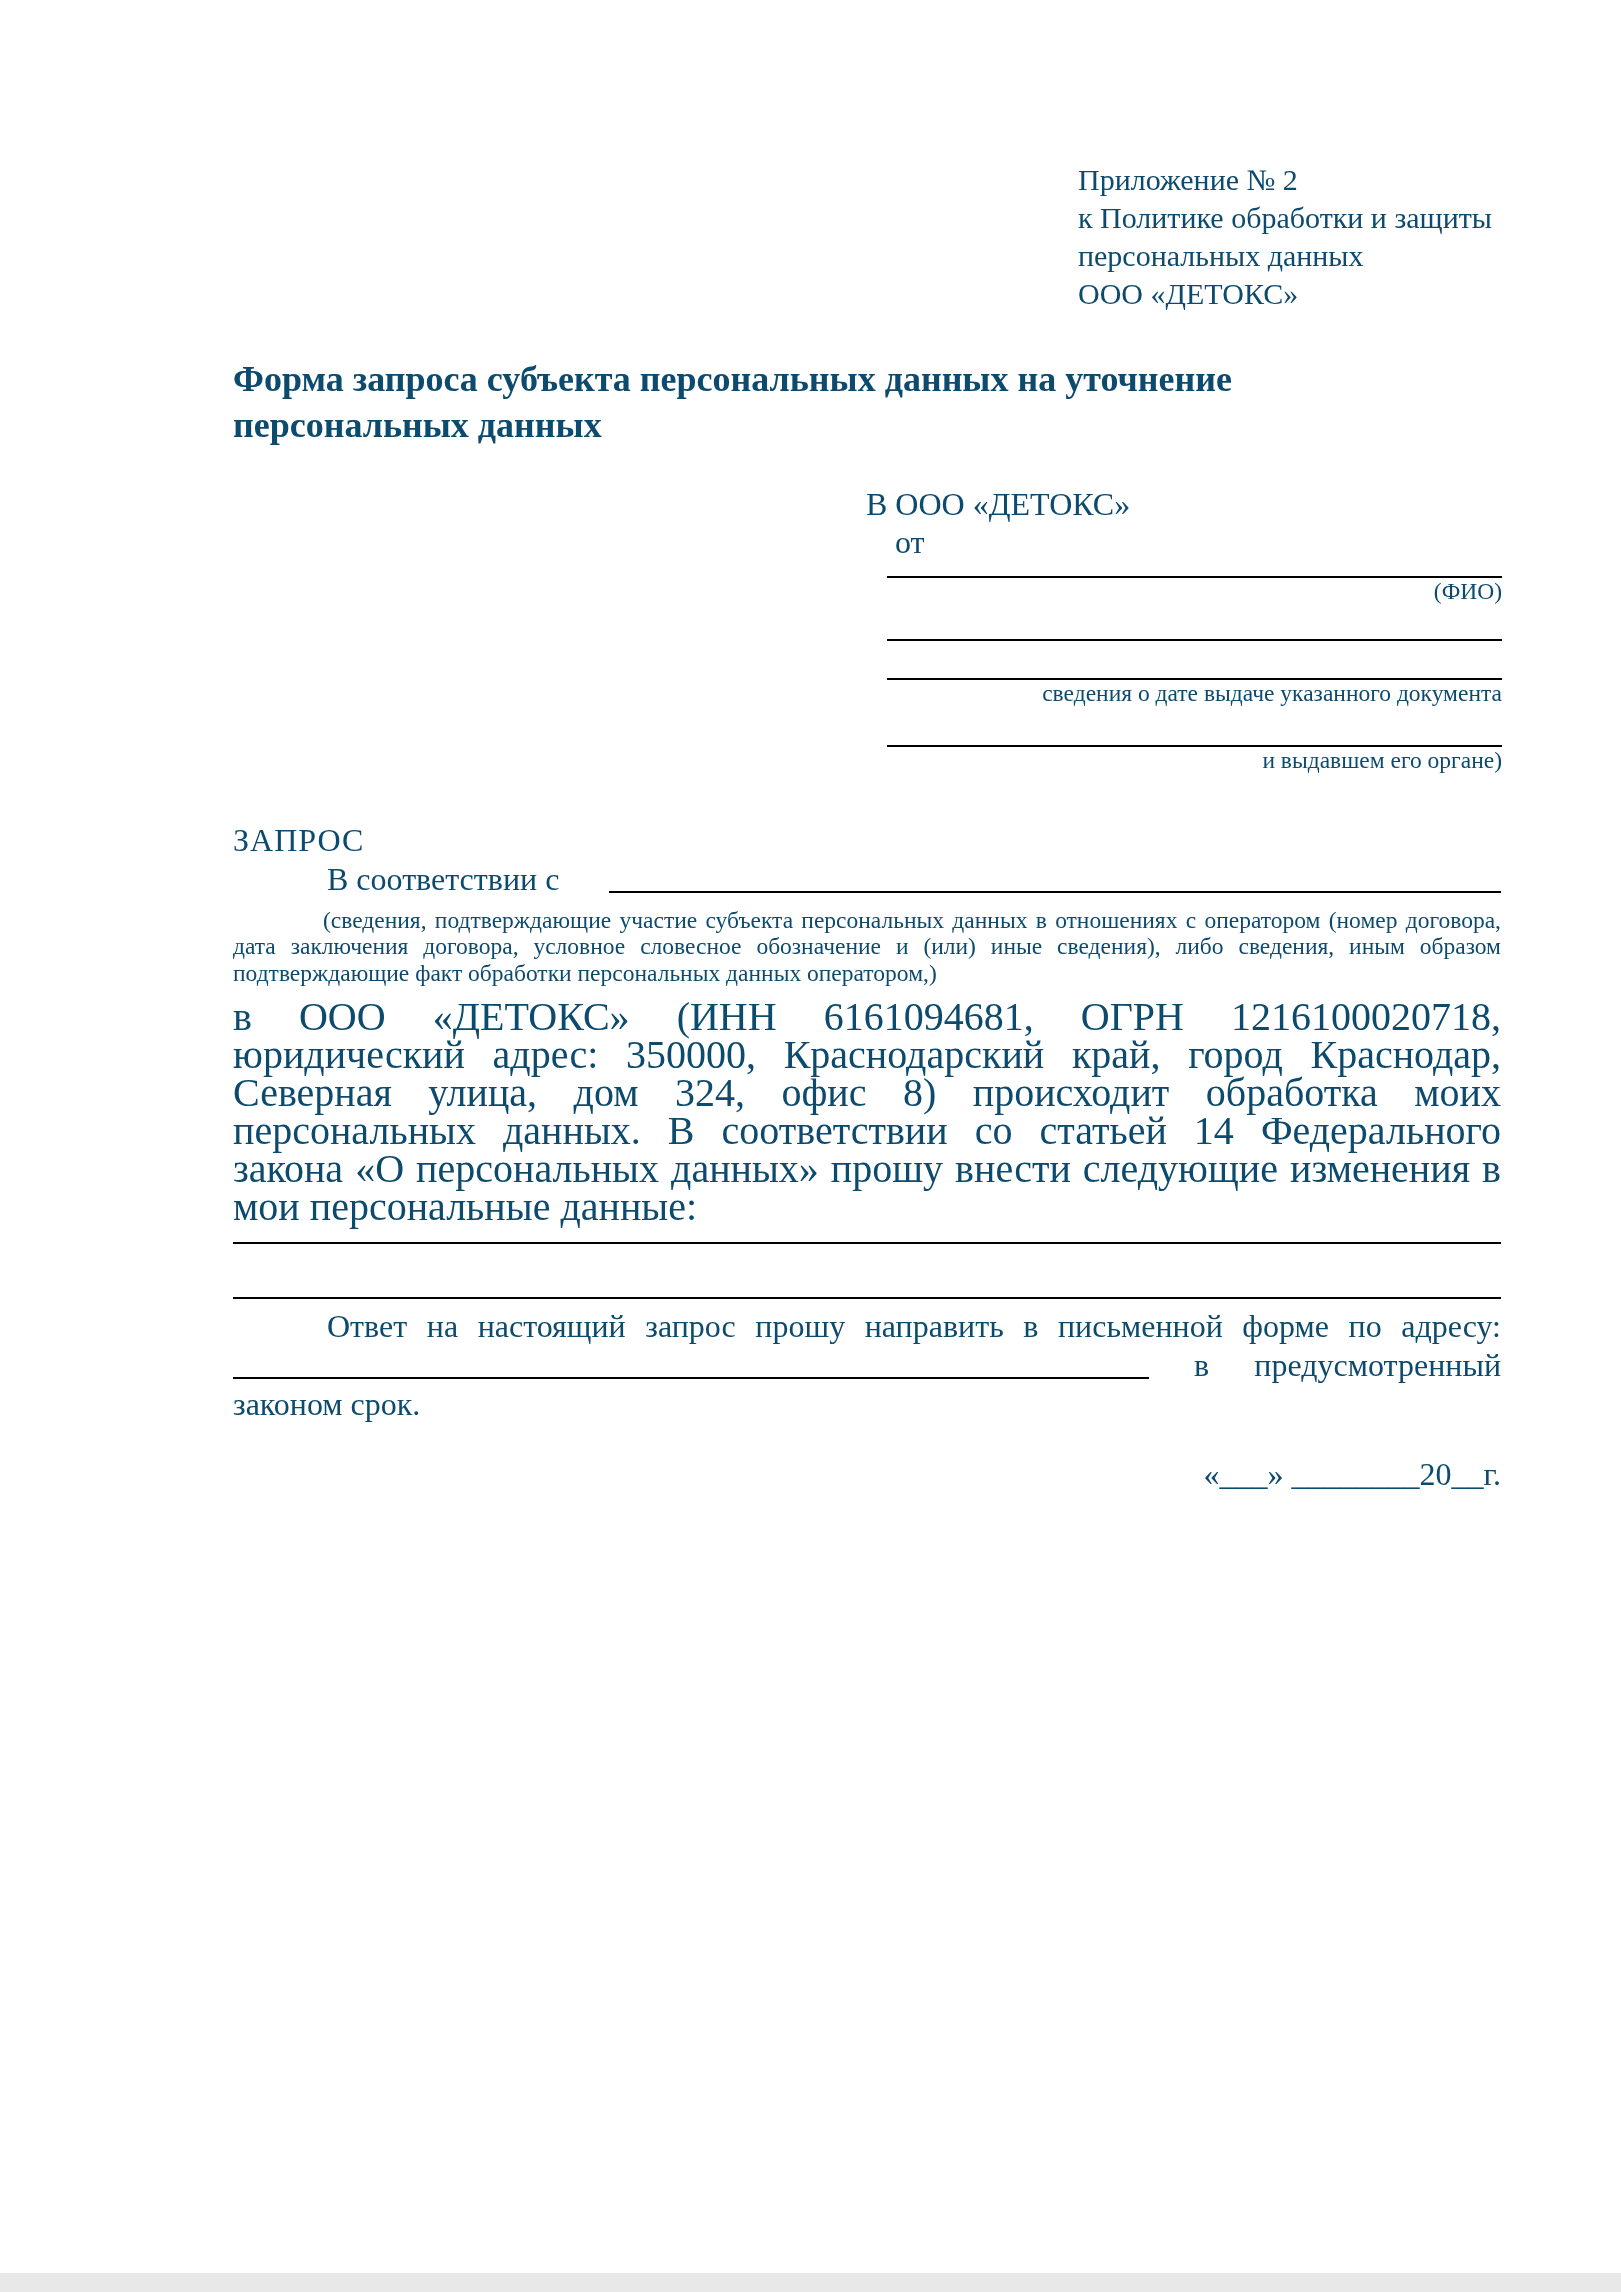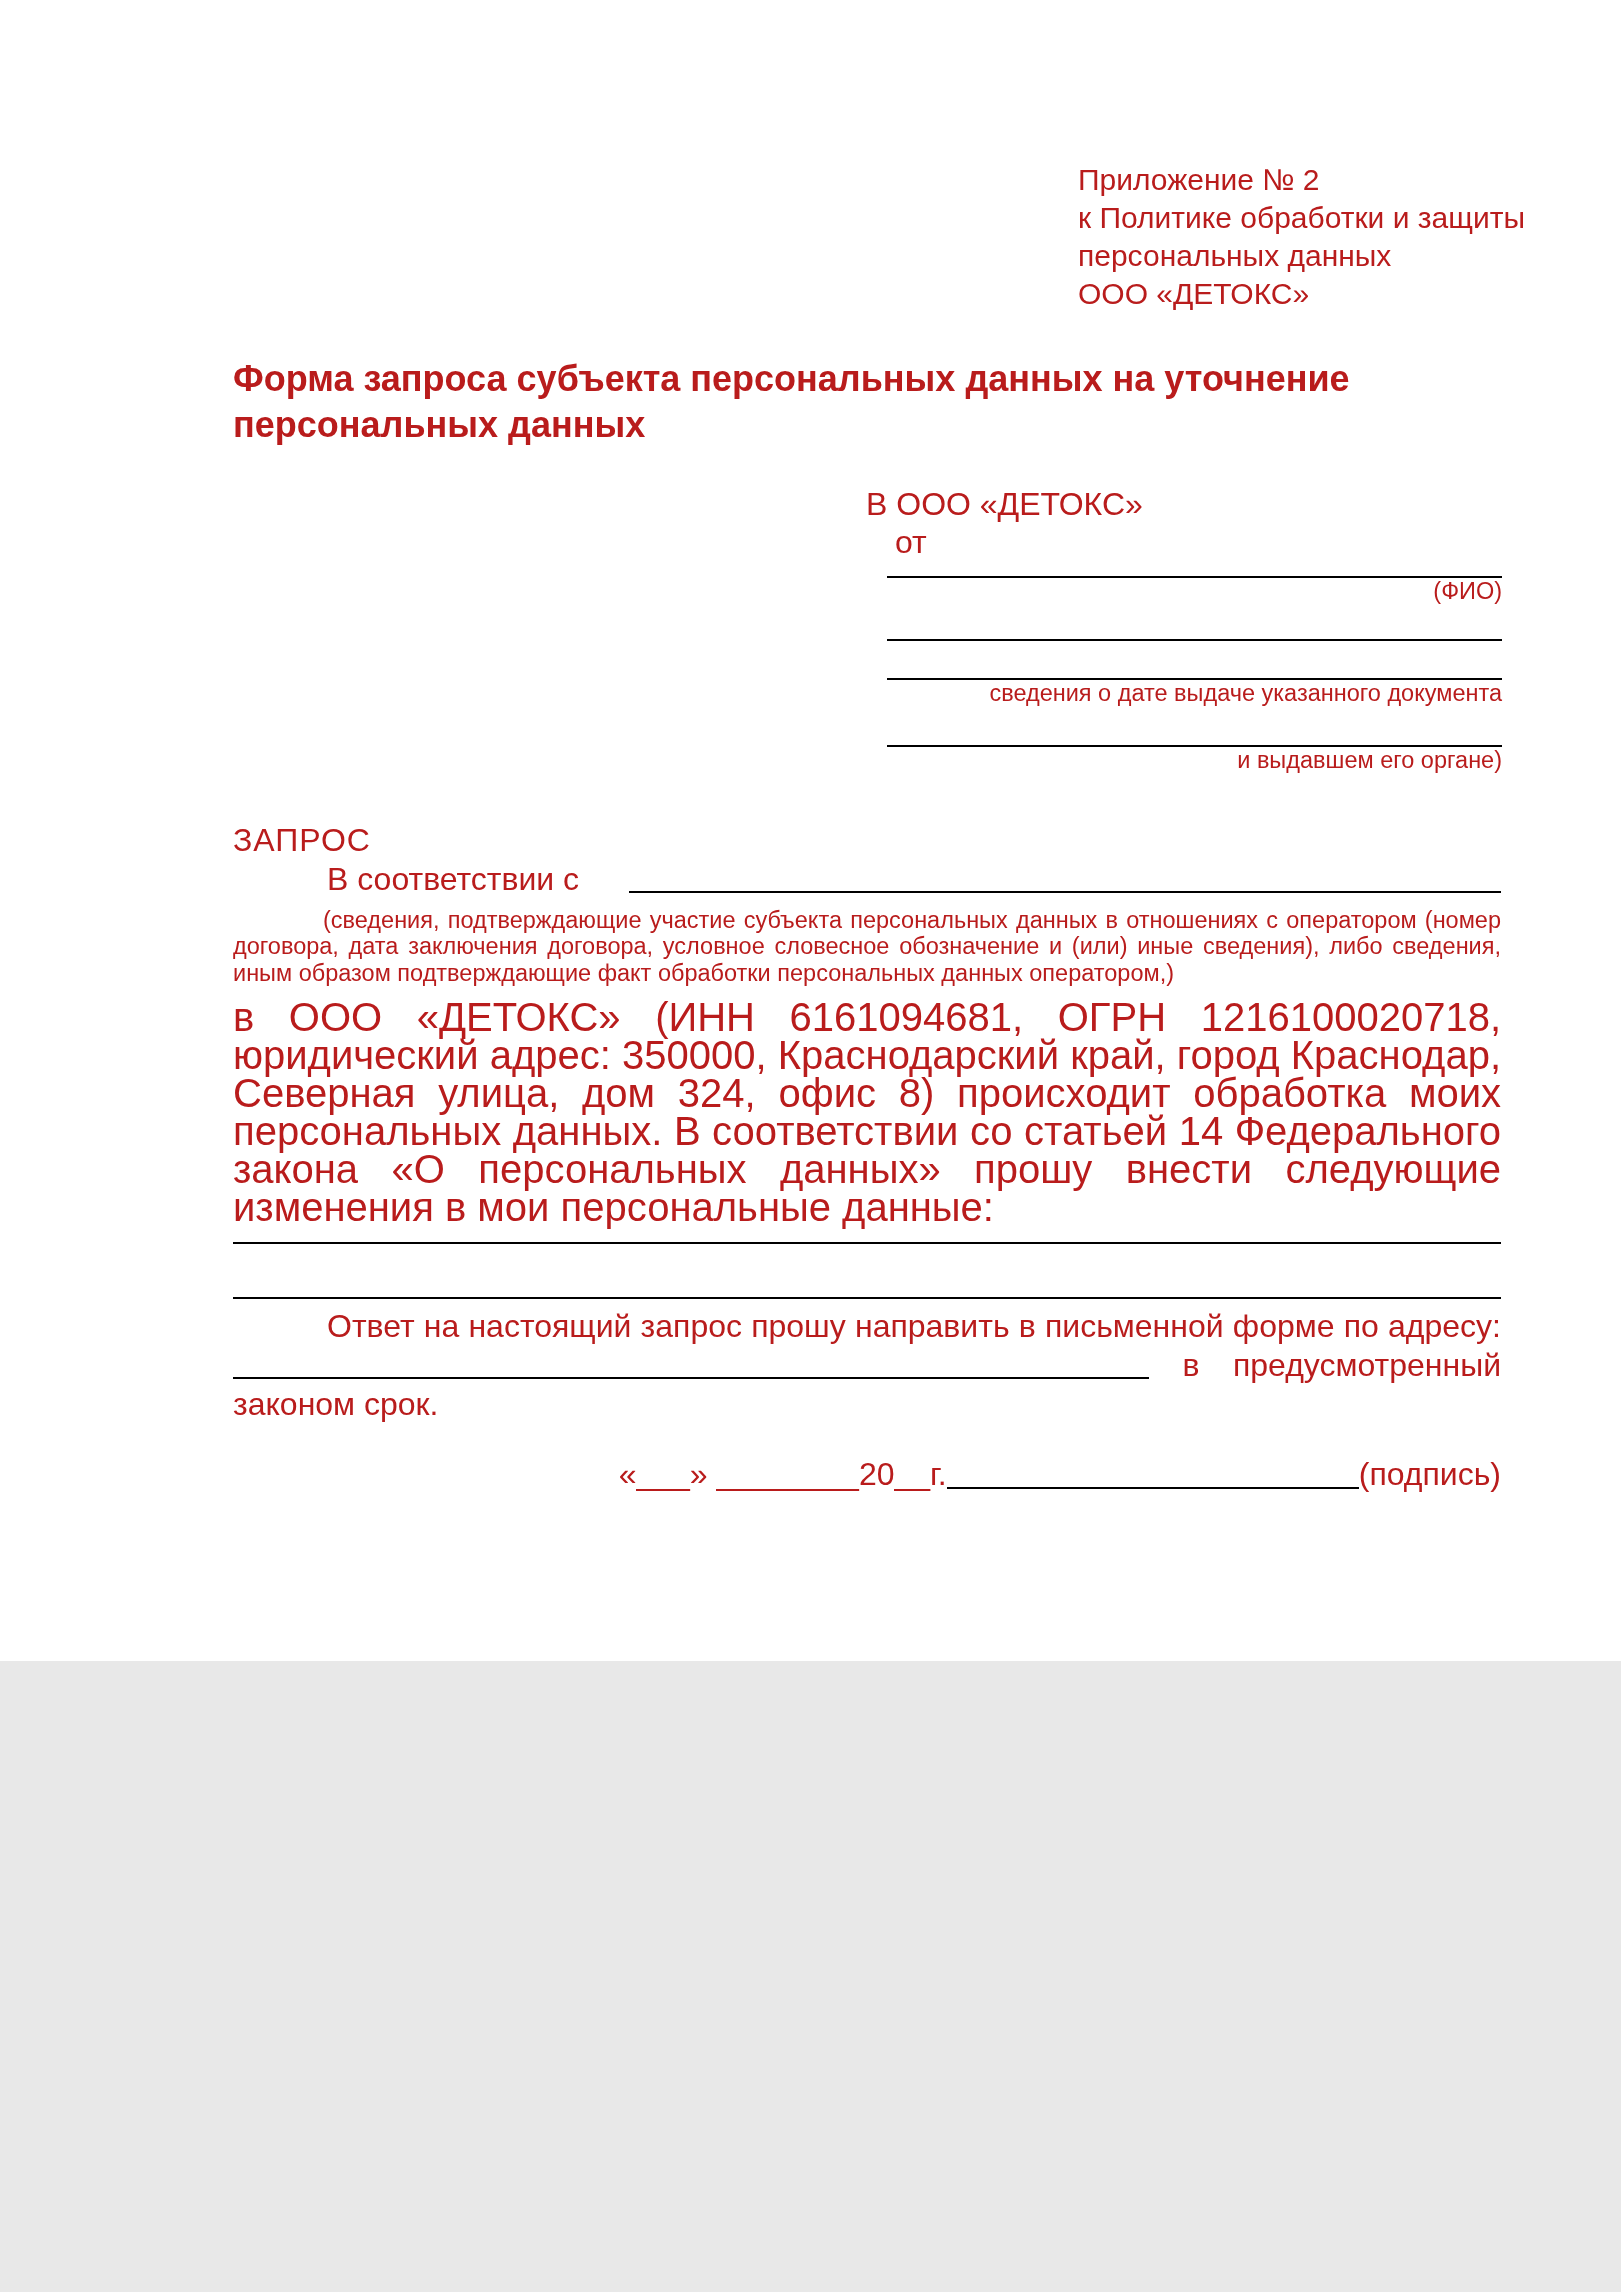--- a/index.html
+++ b/index.html
@@ -1,23 +1,23 @@
 <!DOCTYPE html>
 <html lang="ru"><head>
 <meta charset="utf-8">
 <style>
   html, body { margin: 0; padding: 0; background: #e8e8e8; }
   .page {
     position: relative;
     width: 1621px;
-    height: 1661px;
+    height: 2273px;
     margin: 0 auto;
     background: #ffffff;
-    color: #b91c1c;
-    font-family: Liberation Sans, sans-serif;
+    color: #0c4a6e;
+    font-family: Liberation Serif, serif;
     overflow: hidden;
   }
   .content {
     position: absolute;
     left: 233px;
     top: 0;
     width: 1268px;
   }
 
   
@@ -208,21 +208,17 @@
     <div class="resp-l1">Ответ на настоящий запрос прошу направить в письменной форме по адресу:</div>
     <div class="resp-l2">
       <span class="resp-blank"></span>
       <span>в</span>
       <span>предусмотренный</span>
     </div>
     <div class="resp-l3">законом срок.</div>
 
     <div class="bottom-row">
       <span>«___» ________20__г.</span>
-      <span class="sig-group">
-        <span class="sig-blank"></span>
-        <span class="sig-caption">(подпись)</span>
-      </span>
     </div>
 
   </div>
 </div>
 
 
 </body></html>

